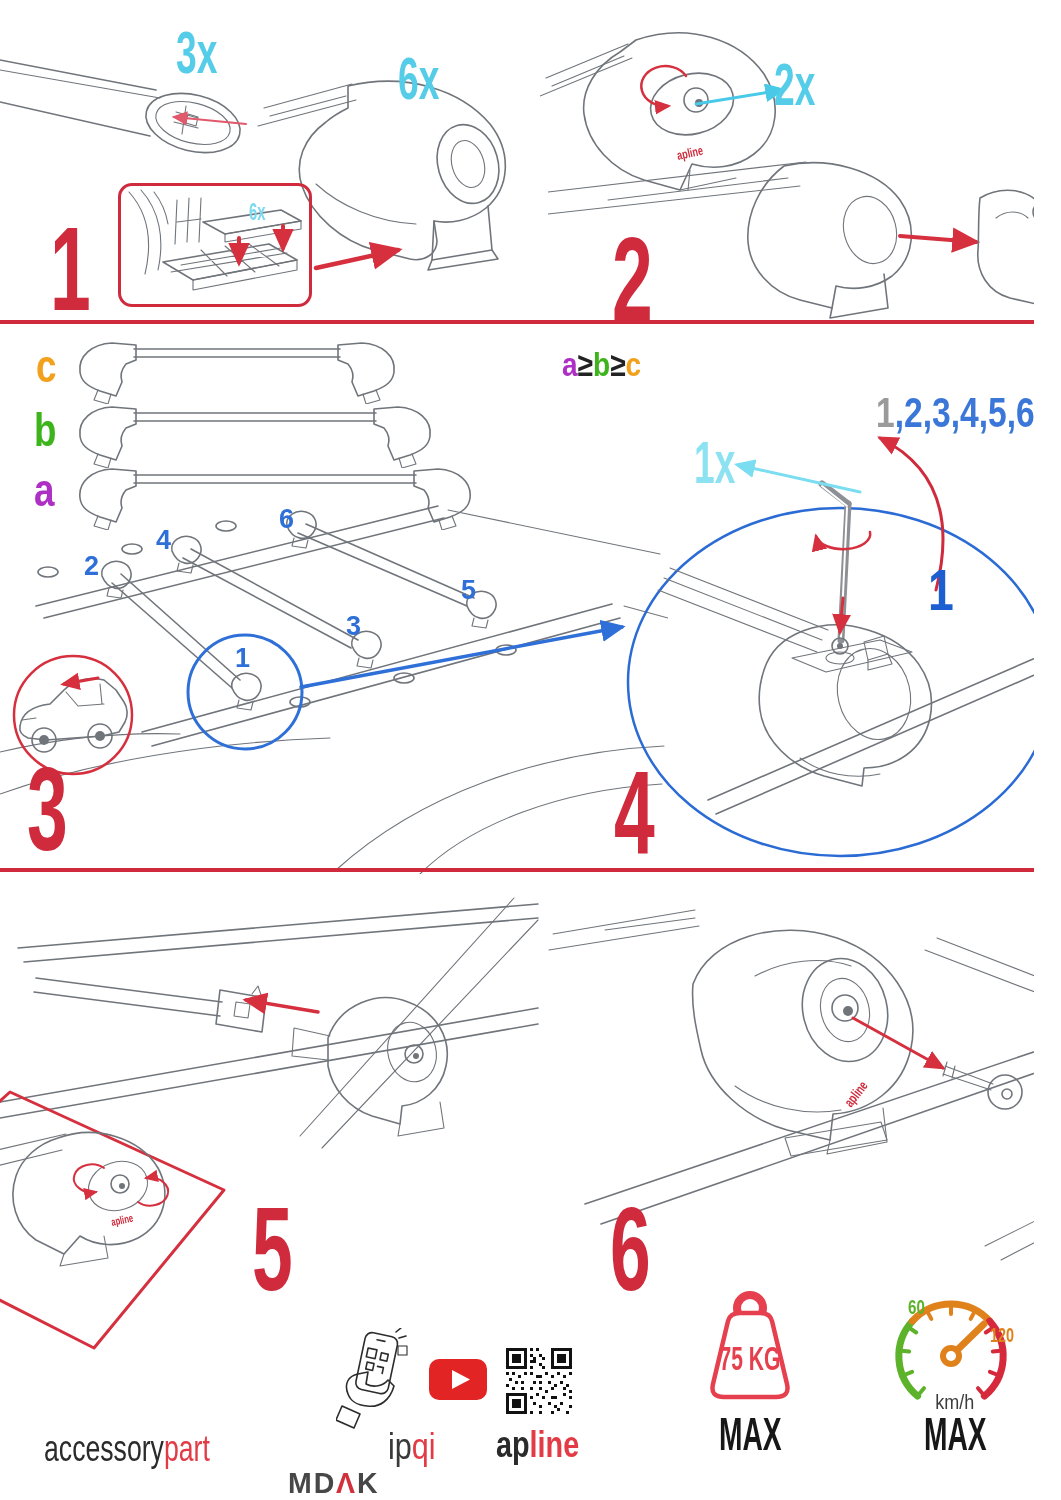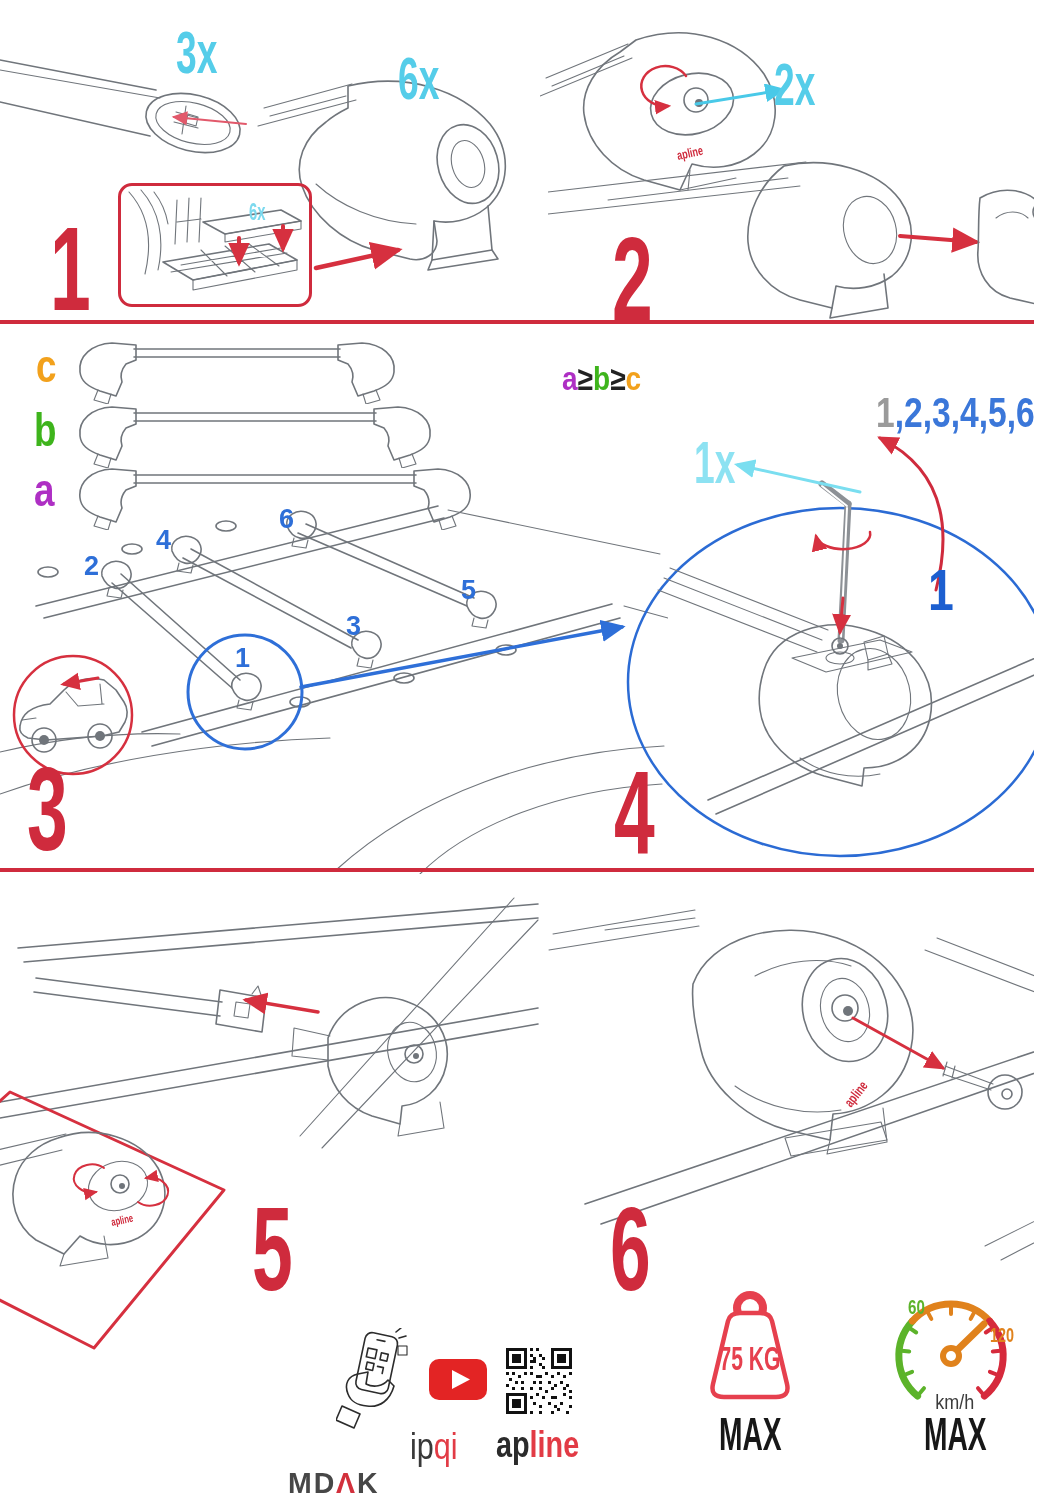--- a/index.html
+++ b/index.html
@@ -175,21 +175,21 @@
   <svg class="abs d" style="left:74px;top:462px" width="402" height="68" viewBox="0 0 402 68">
     <path d="M6,36 C4,20 18,8 38,7 L62,9 L62,24 L52,28 C47,34 46,40 48,46 L42,60 L26,55 C13,50 7,45 6,36 Z"></path>
     <path d="M24,54 L20,64 L34,68 L37,58" class="thin"></path>
     <path d="M60,13 L342,13 M60,21 L342,21"></path>
     <g transform="translate(402,0) scale(-1 1)">
       <path d="M6,36 C4,20 18,8 38,7 L62,9 L62,24 L52,28 C47,34 46,40 48,46 L42,60 L26,55 C13,50 7,45 6,36 Z"></path>
       <path d="M24,54 L20,64 L34,68 L37,58" class="thin"></path>
     </g>
   </svg>
 
-  <div class="abs" style="left:562px;top:362px">
+  <div class="abs" style="left:562px;top:348px">
     <span class="cond rule">
       <span style="color:#ae2fc4">a</span><span style="color:#222">≥</span><span style="color:#3eb41c">b</span><span style="color:#222">≥</span><span style="color:#f2a11c">c</span>
     </span>
   </div>
 
   <div class="abs" style="left:876px;top:392px">
     <span class="cond seq"><span class="first">1</span><span>,2,3,4,5,6</span></span>
   </div>
 
   <div class="abs" style="left:694px;top:436px"><span class="cond qty qtylight">1x</span></div>
@@ -349,20 +349,23 @@
       <path d="M400,180 L448,198 M398,188 L446,204" class="thin"></path>
       <path d="M402,176 L398,190 M410,180 L407,192" class="thin"></path>
       <circle cx="460" cy="206" r="17"></circle>
       <circle cx="462" cy="208" r="5"></circle>
     </g>
     <text transform="translate(306 222) rotate(-52) scale(0.7 1)" font-size="14" font-weight="700" style="fill:#cf2b3d">apline</text>
   </svg>
   <div class="abs" style="left:610px;top:1202px"><span class="cond stepnum">6</span></div>
 
 
+  <div class="abs" style="left:44px;top:1428px">
+    <span class="cond brand"><span>accessory</span><span class="red">part</span></span>
+  </div>
 
   <svg class="abs d" style="left:336px;top:1328px" width="74" height="102" viewBox="0 0 74 102">
     <g transform="rotate(12 40 36)" style="stroke:#2c2c2c">
       <rect x="24" y="6" width="33" height="58" rx="7" style="stroke:#2c2c2c"></rect>
       <path d="M36,12 h8" style="stroke:#2c2c2c"></path>
       <rect x="29" y="22" width="9" height="9" style="stroke:#2c2c2c"></rect>
       <rect x="43" y="24" width="7" height="7" style="stroke:#2c2c2c"></rect>
       <rect x="31" y="36" width="7" height="7" style="stroke:#2c2c2c"></rect>
       <path d="M42,38 h6 v6" style="stroke:#2c2c2c"></path>
     </g>
@@ -372,21 +375,21 @@
     <rect x="62" y="18" width="9" height="9" style="stroke:#2c2c2c" class="thin"></rect>
   </svg>
   <div class="abs" style="left:288px;top:1466px">
     <span class="cond mdak"><span>MD</span><span class="red">Λ</span><span>K</span></span>
   </div>
 
   <svg class="abs" style="left:428px;top:1358px" width="60" height="43" viewBox="0 0 60 43">
     <rect x="1" y="1" width="58" height="41" rx="10" style="fill:#e32424"></rect>
     <path d="M24,12 L42,21.5 L24,31 Z" style="fill:#fff"></path>
   </svg>
-  <div class="abs" style="left:410px;top:1426px">
+  <div class="abs" style="left:388px;top:1426px">
     <span class="cond ipqi"><span>ip</span><span class="red">qi</span></span>
   </div>
 
   <svg class="abs" style="left:506px;top:1348px" width="66" height="66" viewBox="0 0 66 66" shape-rendering="crispEdges">
     <rect x="0" y="0" width="66" height="66" style="fill:#fff"></rect>
     <g style="fill:#111">
       <rect x="0" y="0" width="21" height="21"></rect>
         <rect x="45" y="0" width="21" height="21"></rect>
         <rect x="0" y="45" width="21" height="21"></rect>
       <rect x="3" y="3" width="15" height="15" style="fill:#fff"></rect>

